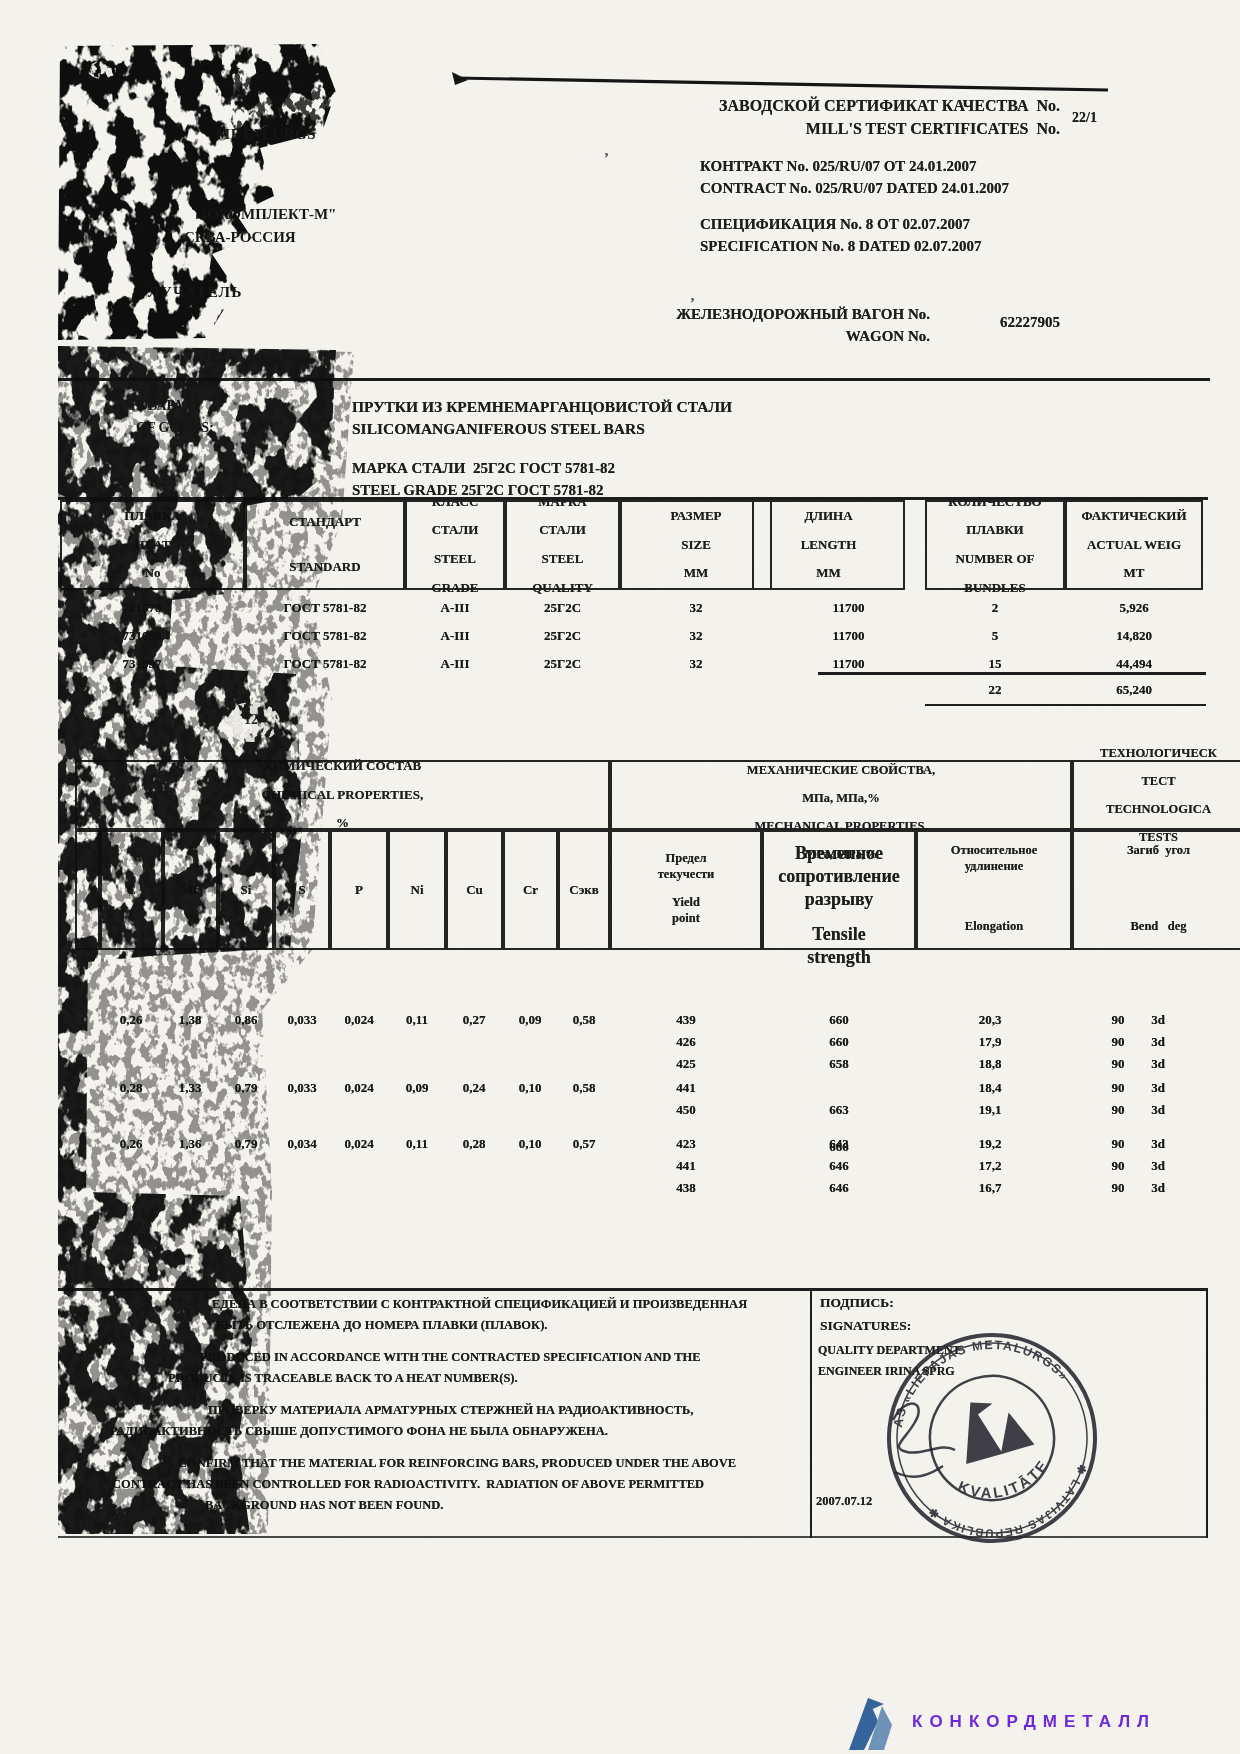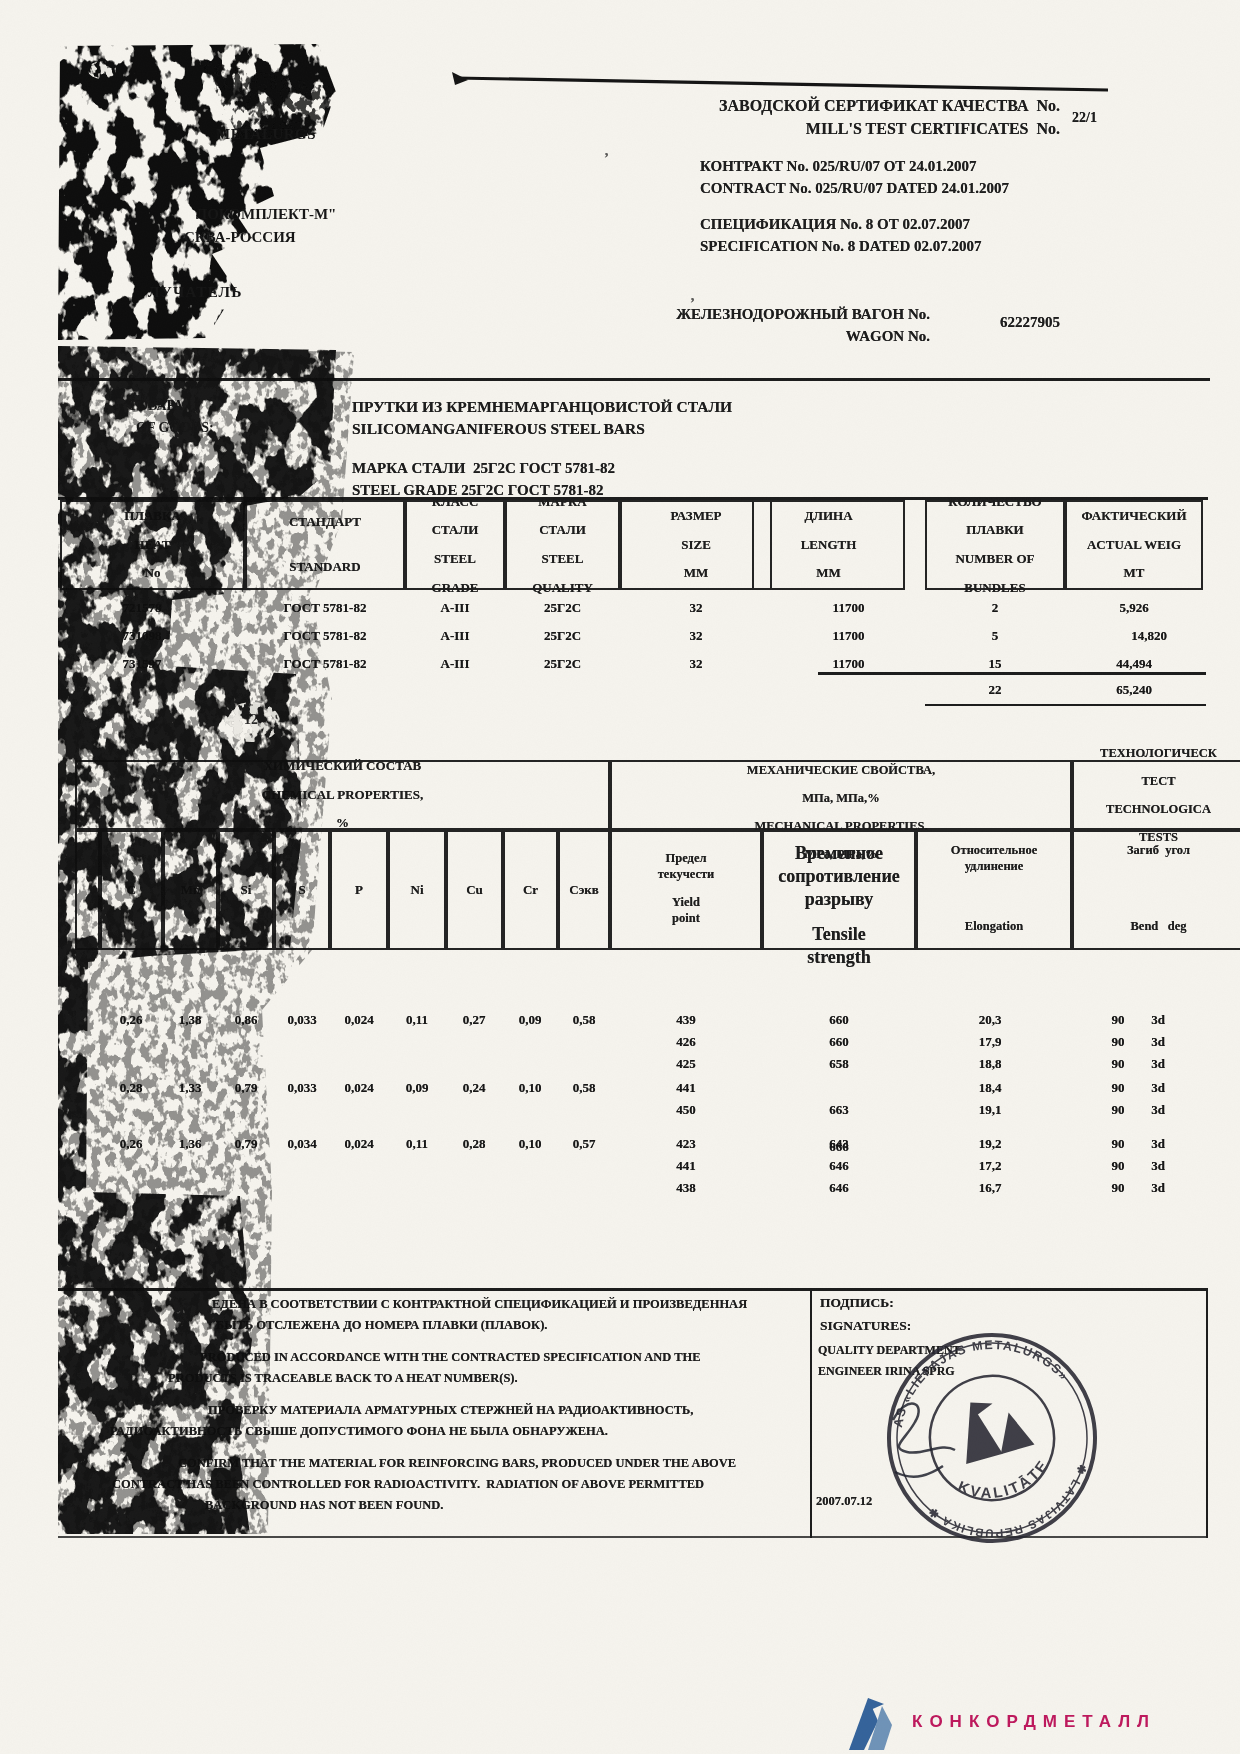--- a/index.html
+++ b/index.html
@@ -138,21 +138,21 @@
         <textPath href="#arcKva" startOffset="50%" text-anchor="middle">KVALITĀTE</textPath>
       </text>
     </g>
   </svg>
 
   <svg class="abs" width="60" height="66" viewBox="0 0 60 66" style="left:845px;top:1688px;z-index:2;">
     <polygon points="4,62 23,10 33,33 19,62" fill="#34639b"></polygon>
     <polygon points="23,62 37,18 47,37 39,62" fill="#6f93b8"></polygon>
     <polygon points="23,10 39,16 23,23" fill="#34639b"></polygon>
   </svg>
-  <div class="wm-text" style="left:912px;top:1712px;font-size:17px;letter-spacing:7px;color:#be185d;z-index:2;">КОНКОРДМЕТАЛЛ</div>
+  <div class="wm-text" style="left:912px;top:1712px;font-size:17px;letter-spacing:7px;color:#6d28d9;z-index:2;">КОНКОРДМЕТАЛЛ</div>
 
   <svg class="abs" width="1240" height="1754" style="left:0;top:0;z-index:9;pointer-events:none;">
     <filter id="grain">
         <feTurbulence type="fractalNoise" baseFrequency="0.8" numOctaves="2" seed="3"></feTurbulence>
       <feColorMatrix type="matrix" values="0 0 0 0 .25 0 0 0 0 .24 0 0 0 0 .22 0 0 0 .5 0"></feColorMatrix>
       </filter>
     <rect width="1240" height="1754" filter="url(#grain)" opacity="0.06"></rect>
   </svg>
 <div class="cell" style="left: 60px; top: 500px; width: 185px; height: 90px;"><div>ПЛАВКА</div><div>HEAT</div><div>No</div></div>
     <div class="cell" style="left: 245px; top: 500px; width: 160px; height: 90px; justify-content: space-between; padding: 12px 0px;"><div>СТАНДАРТ</div><div>STANDARD</div></div>
@@ -170,21 +170,21 @@
     <div class="v" style="left: 848.5px; top: 600px;">11700</div>
     <div class="v" style="left: 995px; top: 600px;">2</div>
     <div class="v" style="left: 1134px; top: 600px;">5,926</div>
     <div class="v" style="left: 142px; top: 628px;">731098</div>
     <div class="v" style="left: 325px; top: 628px;">ГОСТ 5781-82</div>
     <div class="v" style="left: 455px; top: 628px;">А-III</div>
     <div class="v" style="left: 562.5px; top: 628px;">25Г2С</div>
     <div class="v" style="left: 696px; top: 628px;">32</div>
     <div class="v" style="left: 848.5px; top: 628px;">11700</div>
     <div class="v" style="left: 995px; top: 628px;">5</div>
-    <div class="v" style="left: 1134px; top: 628px; margin-left: 15px;">14,820</div>
+    <div class="v" style="left: 1134px; top: 628px;">14,820</div>
     <div class="v" style="left: 142px; top: 656px;">731597</div>
     <div class="v" style="left: 325px; top: 656px;">ГОСТ 5781-82</div>
     <div class="v" style="left: 455px; top: 656px;">А-III</div>
     <div class="v" style="left: 562.5px; top: 656px;">25Г2С</div>
     <div class="v" style="left: 696px; top: 656px;">32</div>
     <div class="v" style="left: 848.5px; top: 656px;">11700</div>
     <div class="v" style="left: 995px; top: 656px;">15</div>
     <div class="v" style="left: 1134px; top: 656px;">44,494</div>
     <div class="cell" style="left: 75px; top: 760px; width: 535px; height: 70px; font-size: 13px;"><div>ХИМИЧЕСКИЙ СОСТАВ</div><div>CHEMICAL PROPERTIES,</div><div>%</div></div>
     <div class="cell" style="left: 610px; top: 760px; width: 462px; height: 70px; font-size: 12.5px; justify-content: space-between;"><div>МЕХАНИЧЕСКИЕ СВОЙСТВА,</div><div>МПа, МПа,%</div><div>MECHANICAL PROPERTIES,</div><div>MPa, MPa,%</div></div>

